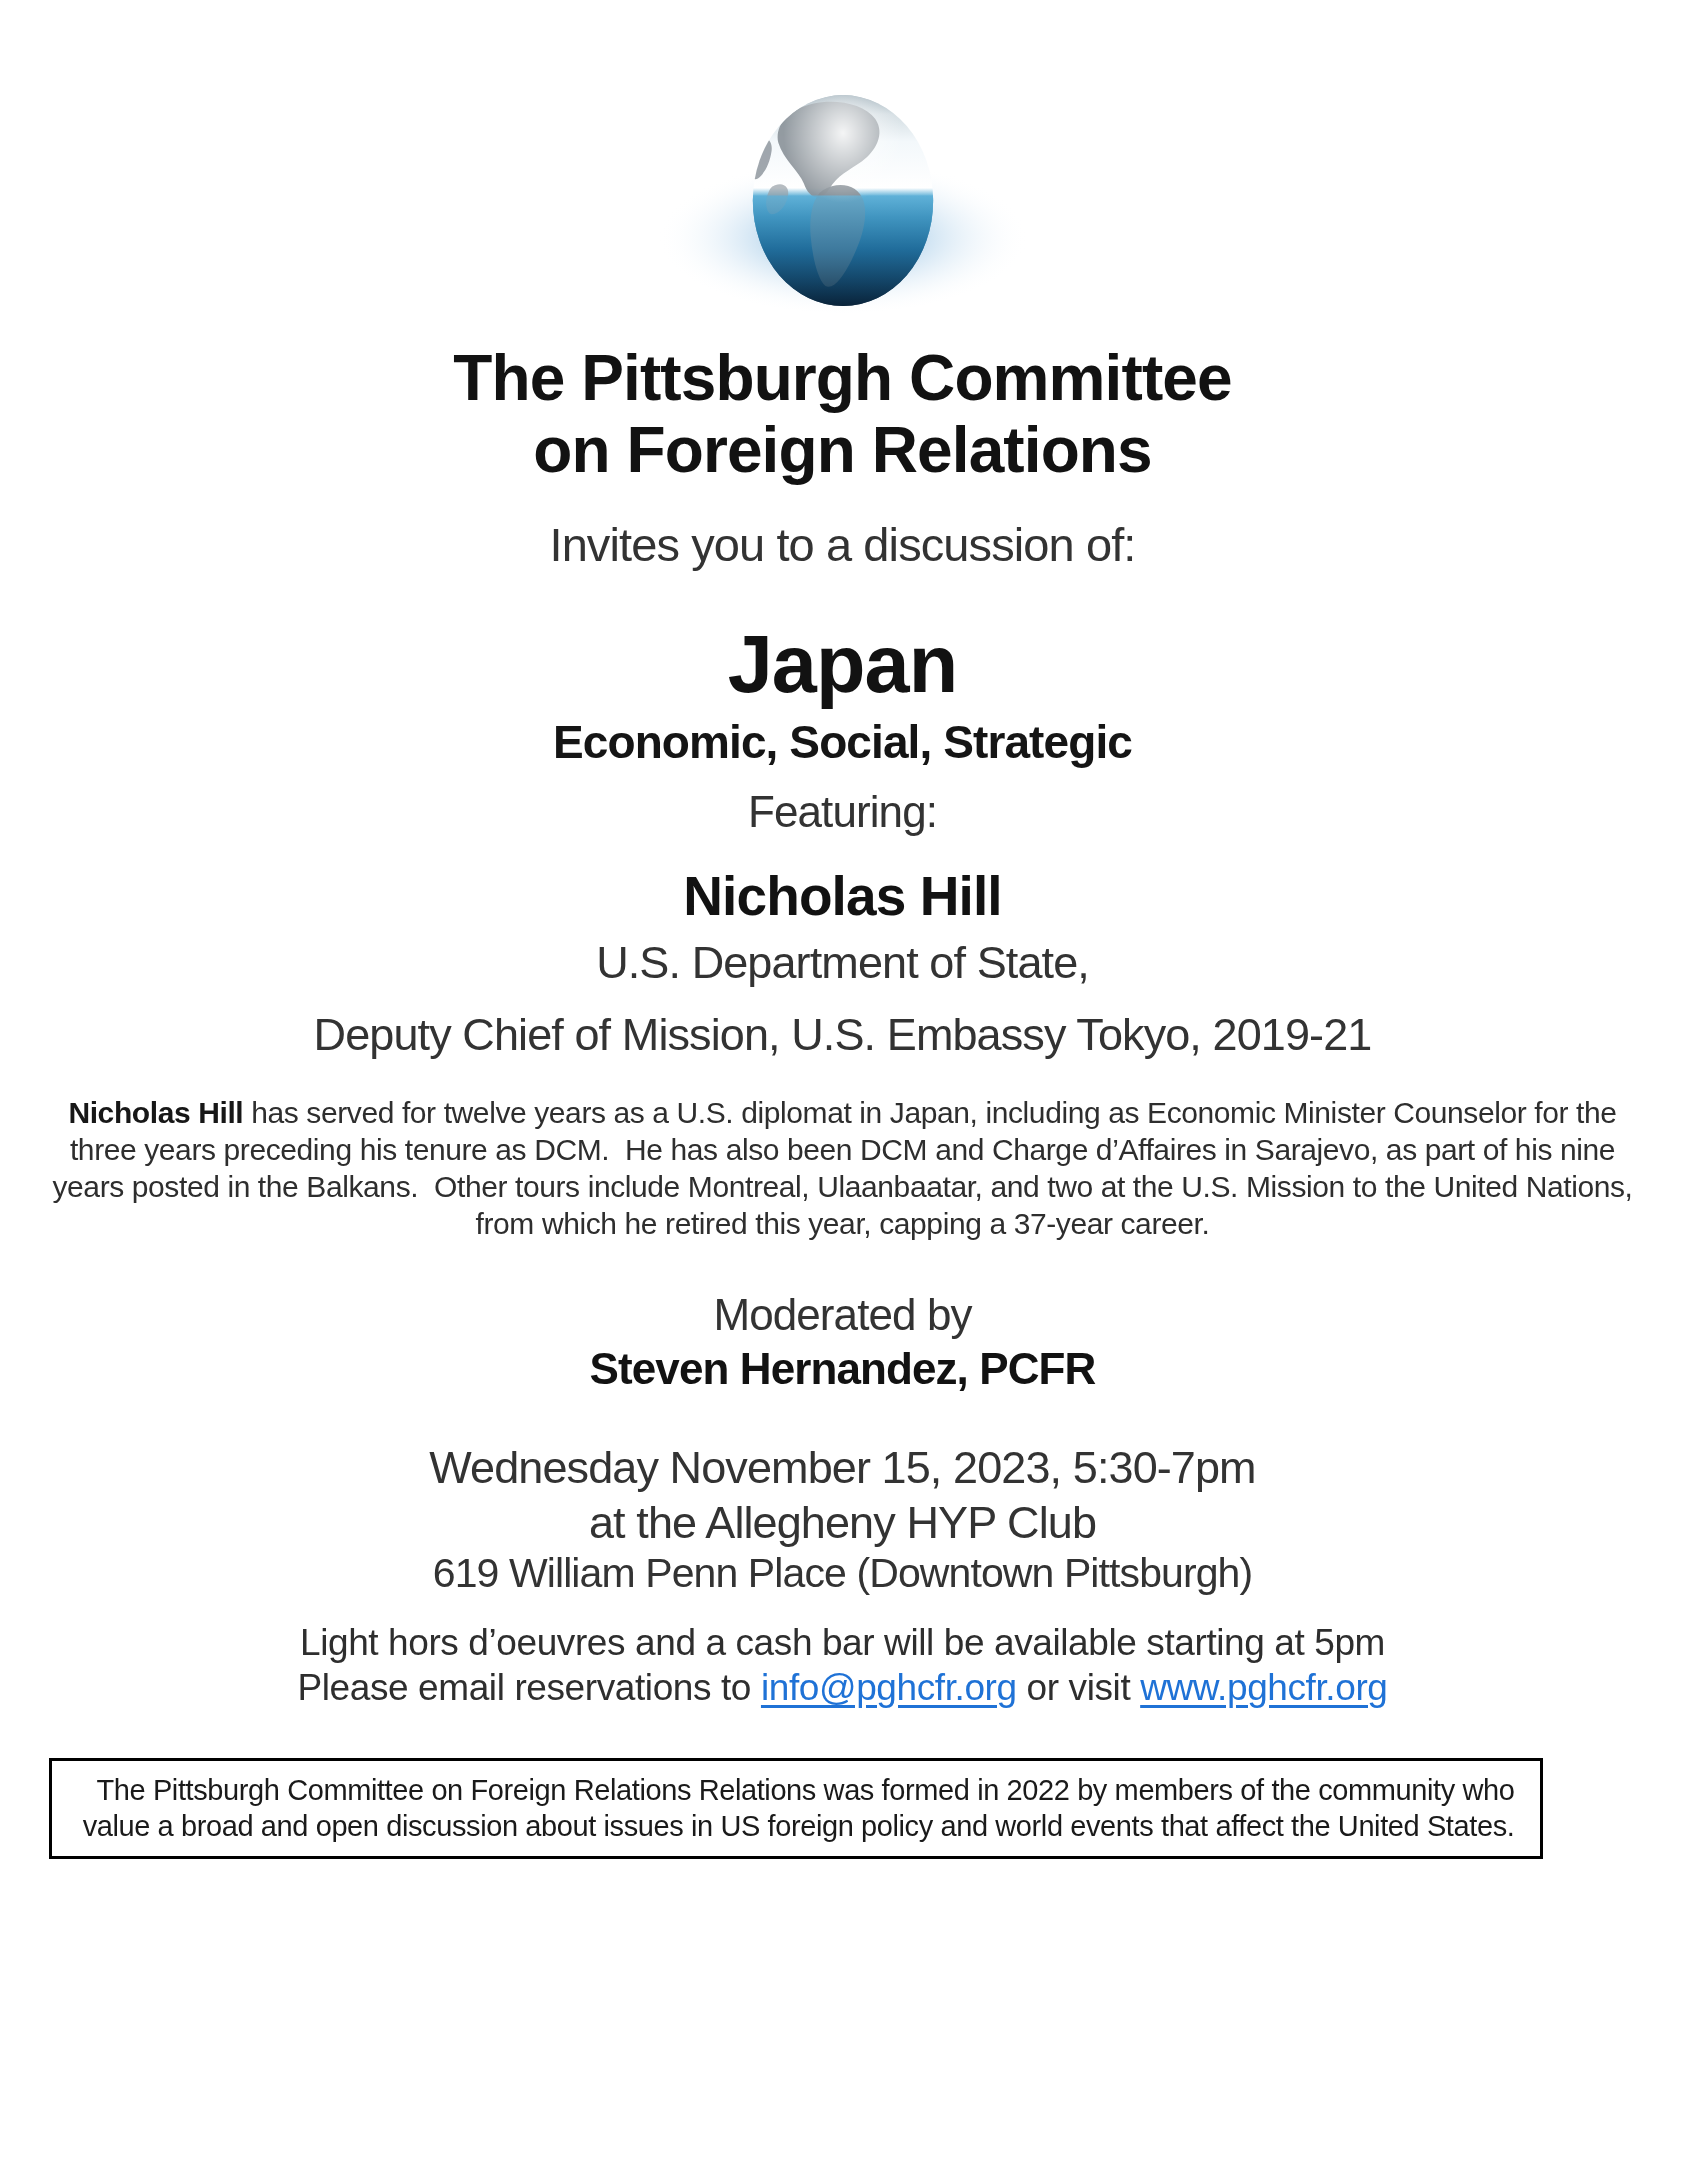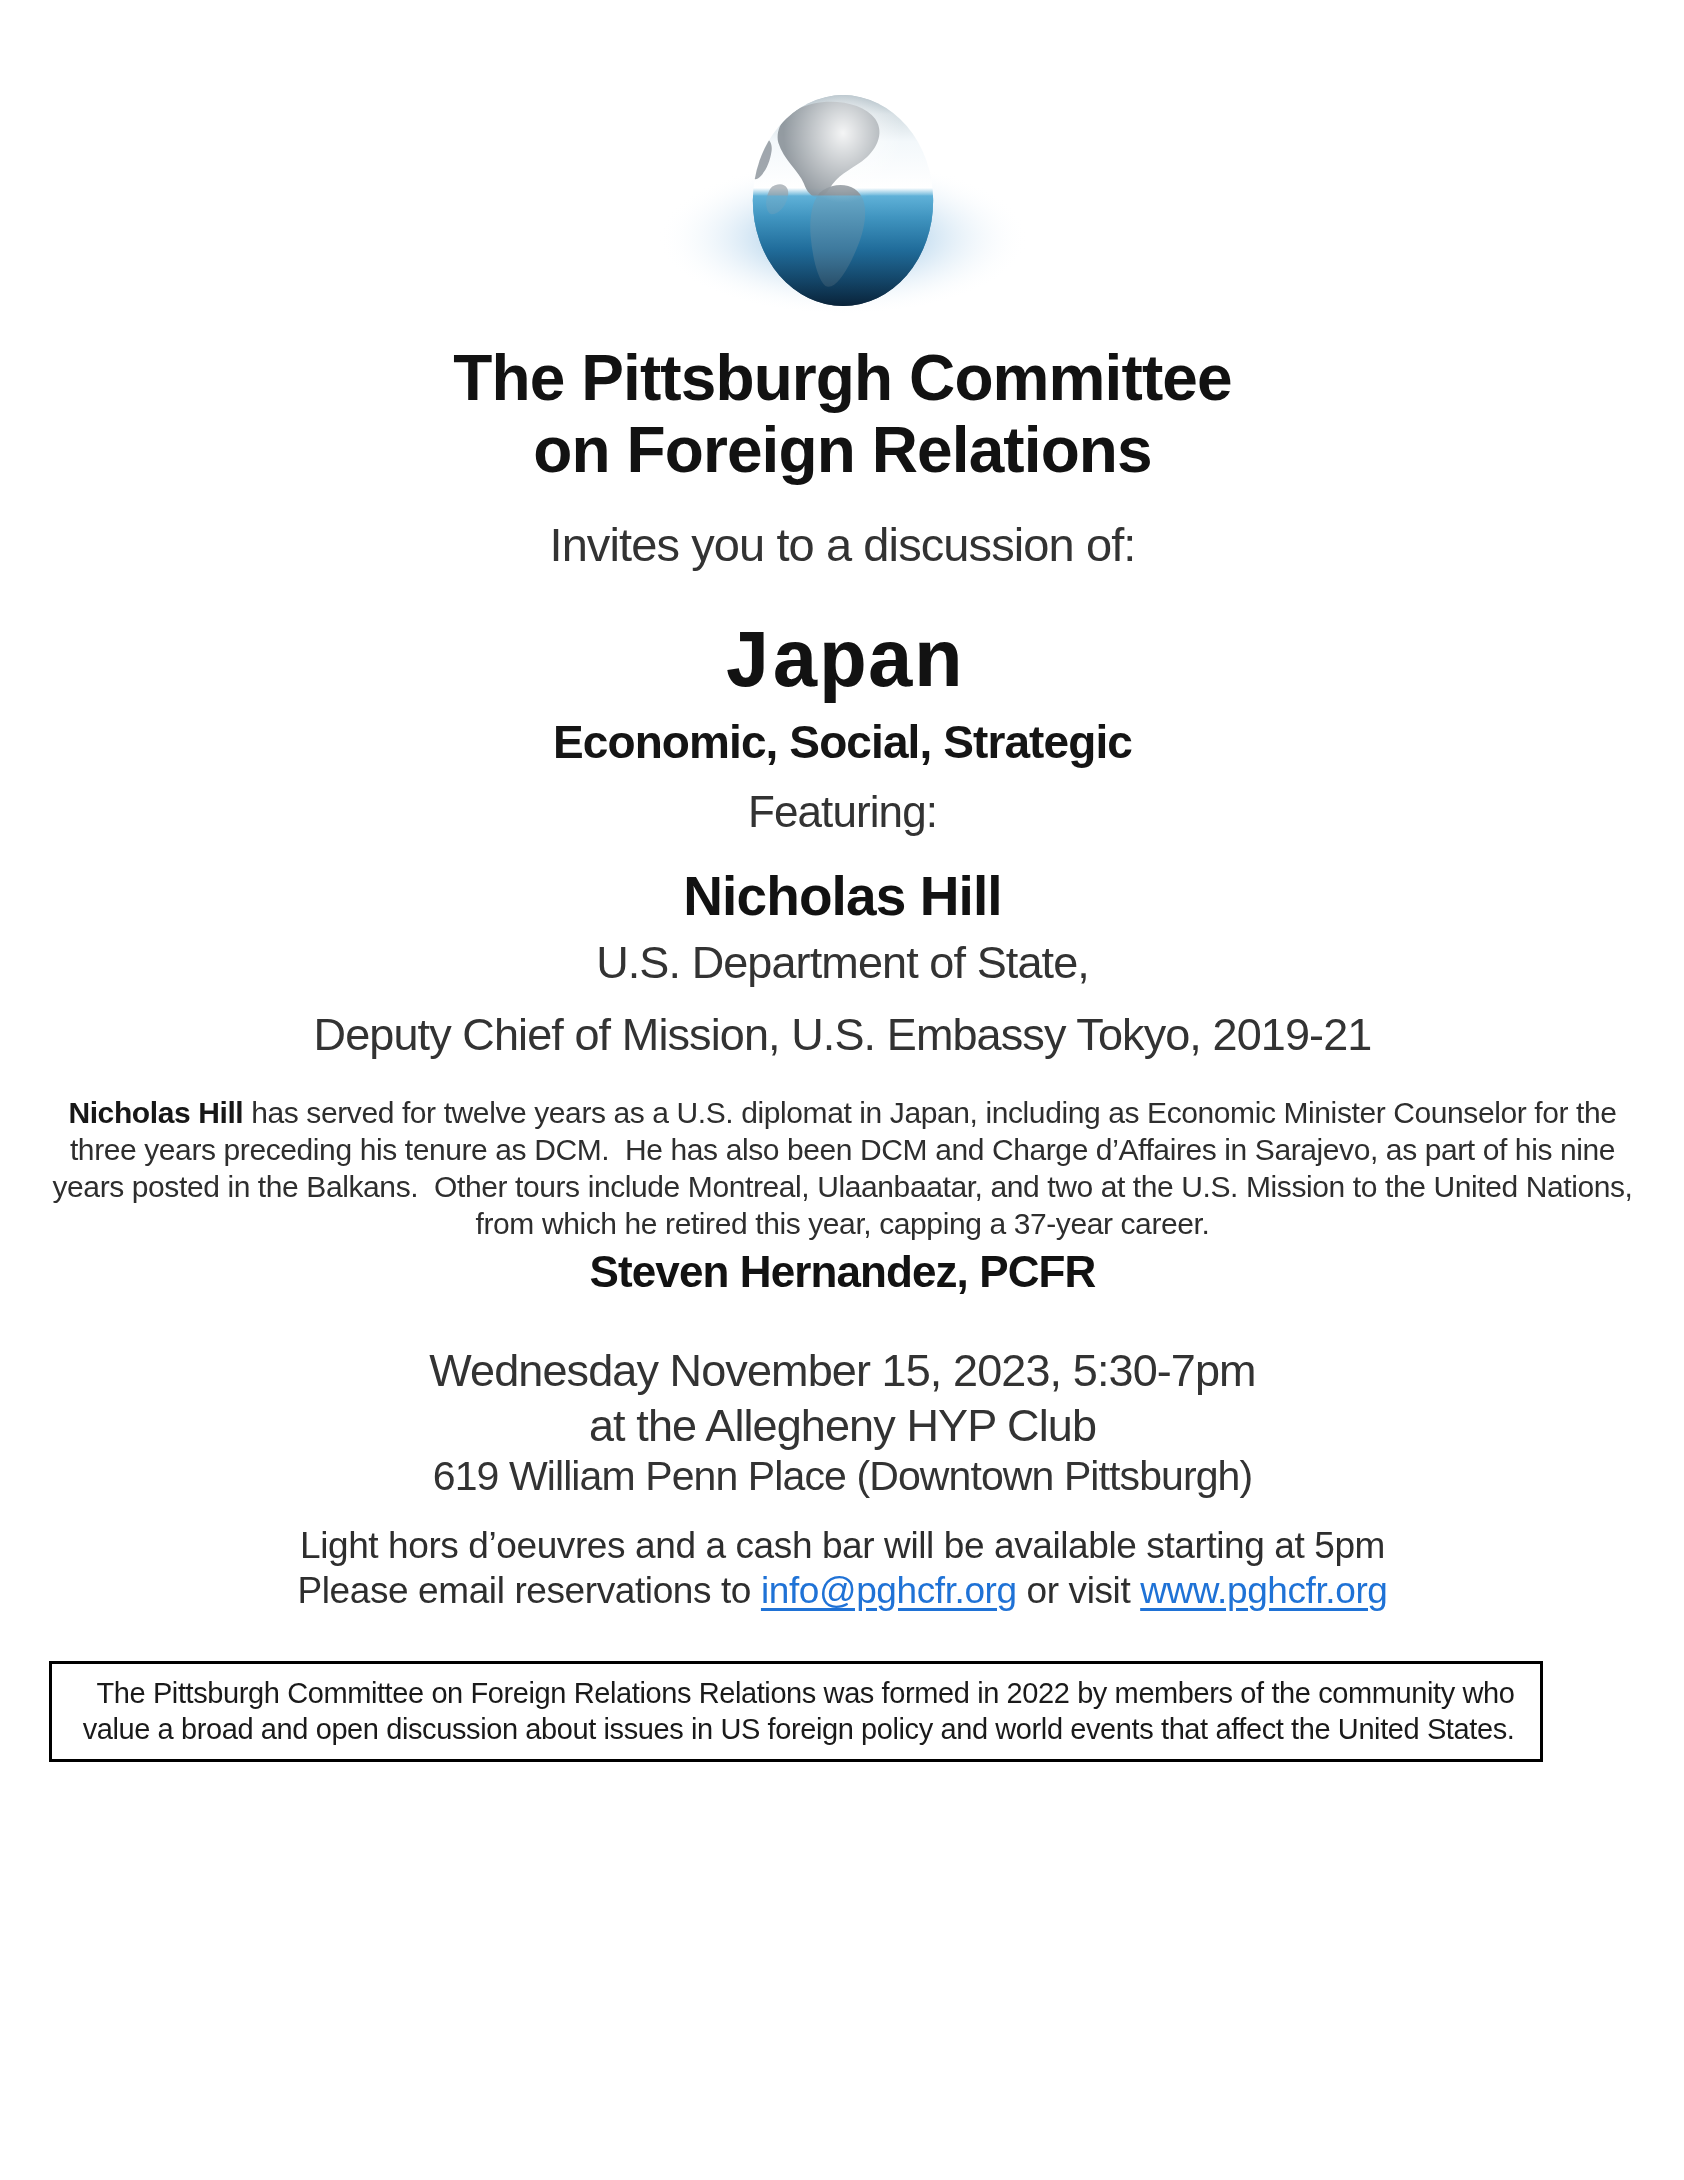--- a/index.html
+++ b/index.html
@@ -40,21 +40,20 @@
     color: #333333;
     letter-spacing: -0.9px;
   }
   .topic-title {
     margin-top: 49px;
     font-size: 81px;
     line-height: 89px;
     font-weight: bold;
     color: #121212;
     letter-spacing: -0.9px;
-    font-family: Liberation Mono, monospace;
   }
   .topic-sub1 {
     margin-top: 5.1px;
     font-size: 46px;
     line-height: 53px;
     font-weight: bold;
     color: #151515;
     letter-spacing: -0.9px;
   }
   .topic-sub2 {
@@ -243,20 +242,21 @@
   <div class="speaker-affiliation center">U.S. Department of State,</div>
   <div class="speaker-role center">Deputy Chief of Mission, U.S. Embassy Tokyo, 2019-21</div>
 
   <div class="bio center">
     <div class="bio-line"><b>Nicholas Hill</b><span> has served for twelve years as a U.S. diplomat in Japan, including as Economic Minister Counselor for the</span></div>
     <div class="bio-line">three years preceding his tenure as DCM.  He has also been DCM and Charge d’Affaires in Sarajevo, as part of his nine</div>
     <div class="bio-line">years posted in the Balkans.  Other tours include Montreal, Ulaanbaatar, and two at the U.S. Mission to the United Nations,</div>
     <div class="bio-line">from which he retired this year, capping a 37-year career.</div>
   </div>
 
+  <div class="moderated center">Moderated by</div>
   <div class="moderator-name center">Steven Hernandez, PCFR</div>
 
   <div class="event-datetime center">Wednesday November 15, 2023, 5:30-7pm</div>
   <div class="event-venue center">at the Allegheny HYP Club</div>
   <div class="event-address center">619 William Penn Place (Downtown Pittsburgh)</div>
 
   <div class="refreshments center">Light hors d’oeuvres and a cash bar will be available starting at 5pm</div>
   <div class="reservations center">
     <span>Please email reservations to </span><a style="color:#1f72d6;">info@pghcfr.org</a><span> or visit </span><a style="color:#1f72d6;">www.pghcfr.org</a>
   </div>

